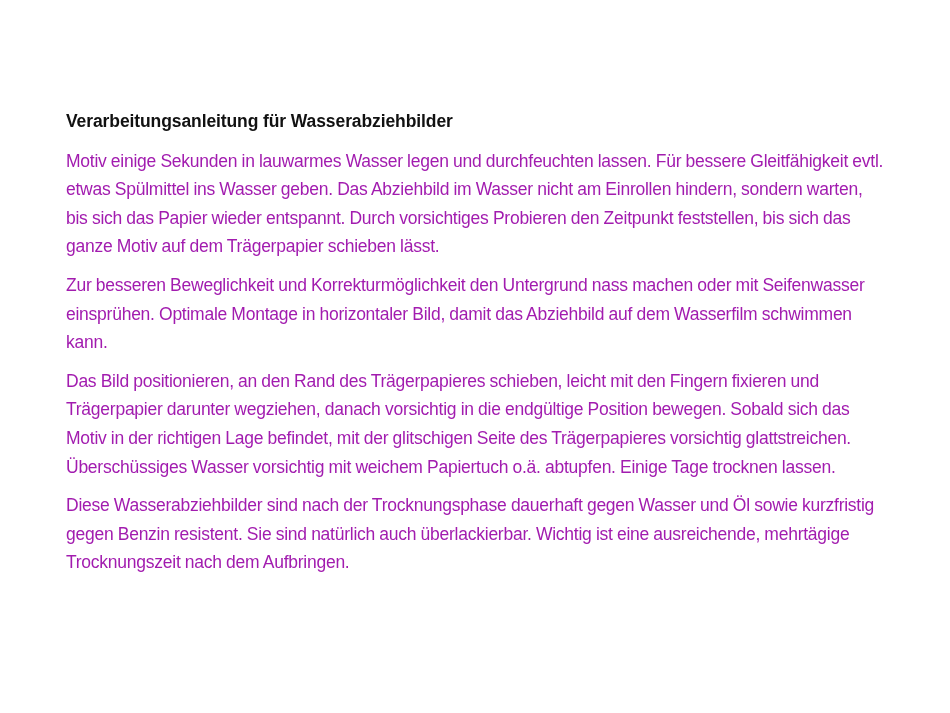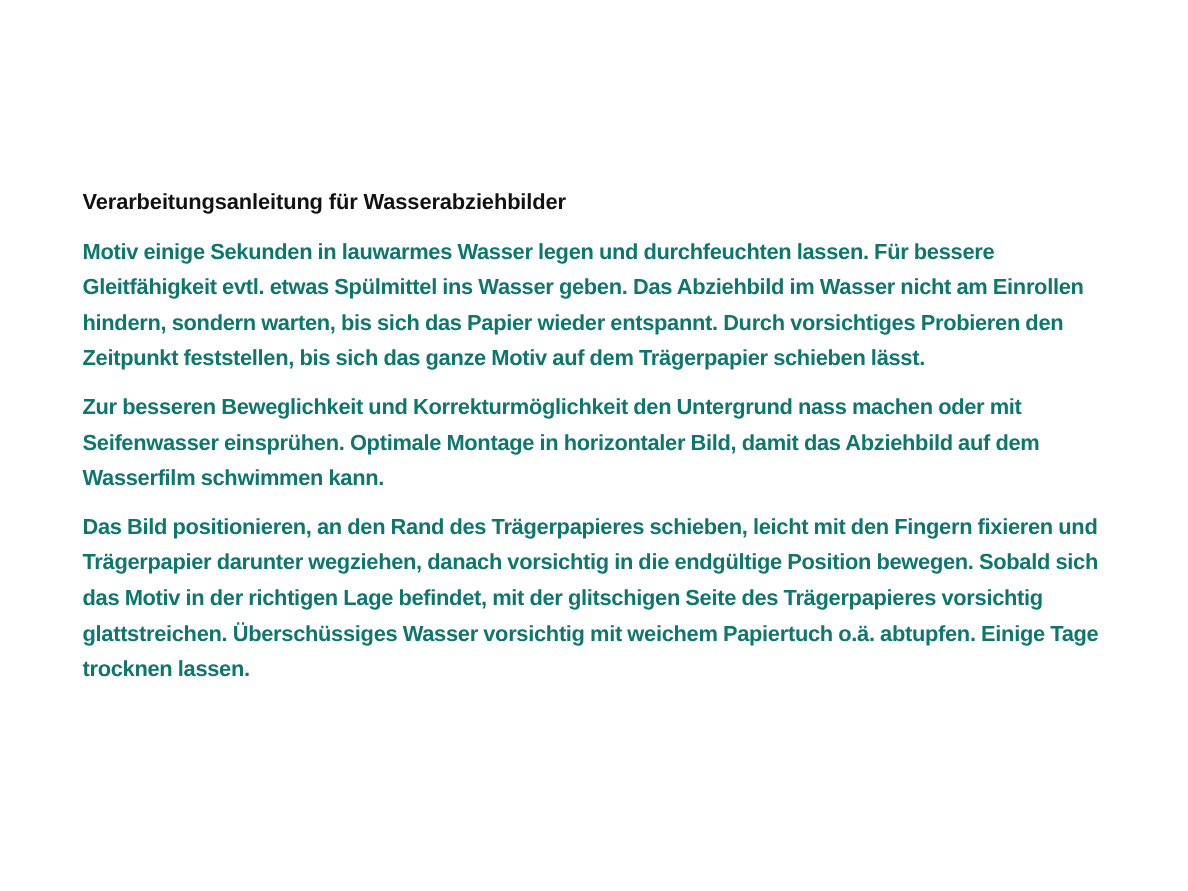--- a/index.html
+++ b/index.html
@@ -14,47 +14,47 @@
     overflow: hidden;
     font-family: "Liberation Sans", "DejaVu Sans", sans-serif;
     color: #1b1b1b;
   }
   .page {
     box-sizing: border-box;
     width: 950px;
     height: 522px;
     padding: 107px 66px 0 66px;
     background: #ffffff;
-    margin-top: 40px;
   }
   .doc-title {
     margin: 0 0 11px 0;
     font-size: 17.5px;
     line-height: 28.6px;
     font-weight: 700;
     letter-spacing: -0.1px;
     color: #111111;
   }
   .doc-paragraph {
     margin: 0 0 10px 0;
     max-width: 818px;
     font-size: 17.5px;
     line-height: 28.6px;
-    font-weight: 700;
+    font-weight: 400;
     letter-spacing: -0.25px;
     word-spacing: -0.3px;
-    color: #0f766e;
+    color: #a21caf;
     text-align: left;
   }
 </style>
 </head>
 <body>
 
 <div class="page">
   <h1 class="doc-title">Verarbeitungsanleitung für Wasserabziehbilder</h1>
 
   <p class="doc-paragraph">Motiv einige Sekunden in lauwarmes Wasser legen und durchfeuchten lassen. Für bessere Gleitfähigkeit evtl. etwas Spülmittel ins Wasser geben. Das Abziehbild im Wasser nicht am Einrollen hindern, sondern warten, bis sich das Papier wieder entspannt. Durch vorsichtiges Probieren den Zeitpunkt feststellen, bis sich das ganze Motiv auf dem Trägerpapier schieben lässt.</p>
 
   <p class="doc-paragraph">Zur besseren Beweglichkeit und Korrekturmöglichkeit den Untergrund nass machen oder mit Seifenwasser einsprühen. Optimale Montage in horizontaler Bild, damit das Abziehbild auf dem Wasserfilm schwimmen kann.</p>
 
   <p class="doc-paragraph">Das Bild positionieren, an den Rand des Trägerpapieres schieben, leicht mit den Fingern fixieren und Trägerpapier darunter wegziehen, danach vorsichtig in die endgültige Position bewegen. Sobald sich das Motiv in der richtigen Lage befindet, mit der glitschigen Seite des Trägerpapieres vorsichtig glattstreichen. Überschüssiges Wasser vorsichtig mit weichem Papiertuch o.ä. abtupfen. Einige Tage trocknen lassen.</p>
 
+  <p class="doc-paragraph">Diese Wasserabziehbilder sind nach der Trocknungsphase dauerhaft gegen Wasser und Öl sowie kurzfristig gegen Benzin resistent. Sie sind natürlich auch überlackierbar. Wichtig ist eine ausreichende, mehrtägige Trocknungszeit nach dem Aufbringen.</p>
 </div>
 
 </body></html>

